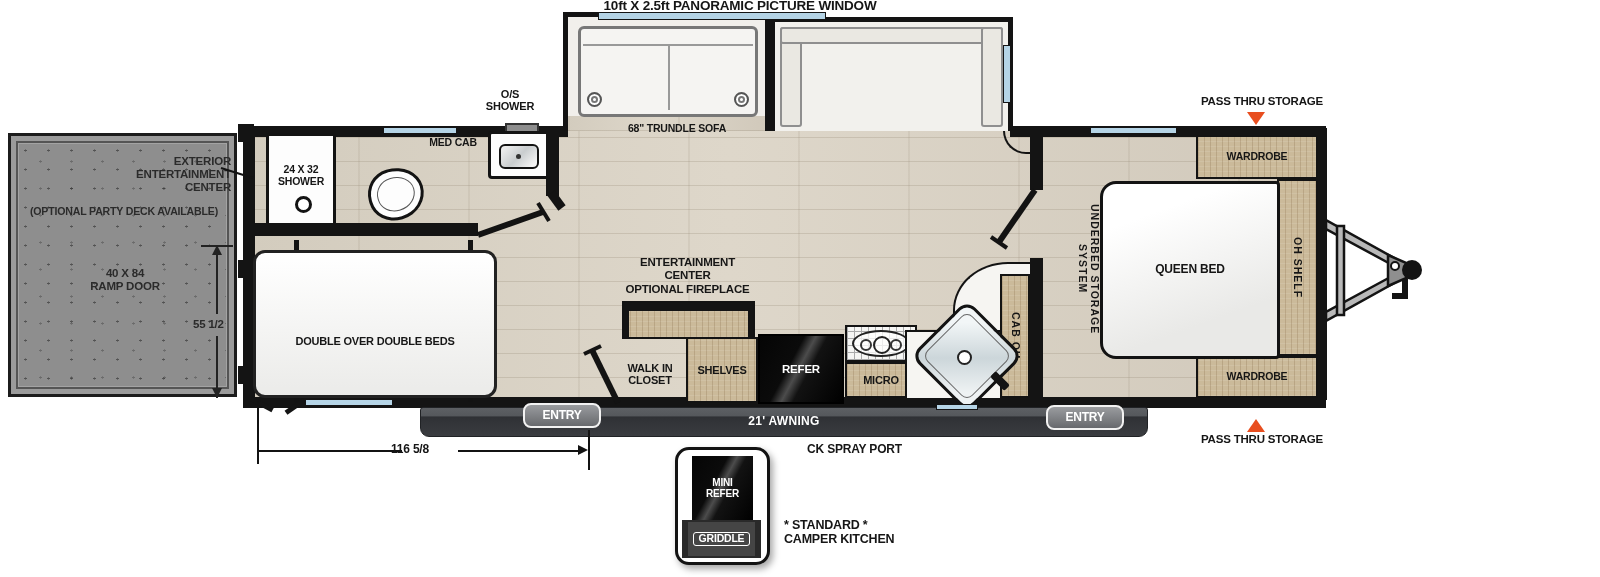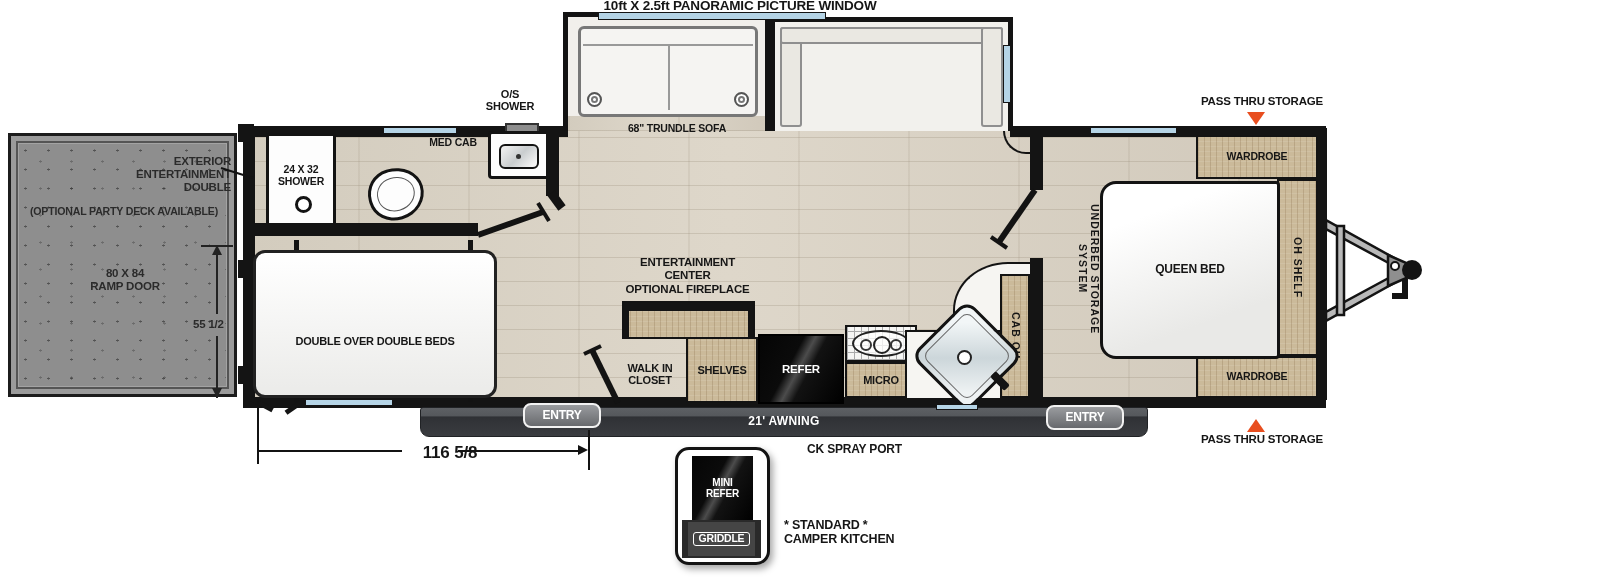--- a/index.html
+++ b/index.html
@@ -51,23 +51,23 @@
   <div class="abs blk" style="left:238px;top:124px;width:16px;height:18px;"></div>
   <div class="abs blk" style="left:238px;top:260px;width:16px;height:18px;"></div>
   <div class="abs blk" style="left:238px;top:366px;width:16px;height:18px;"></div>
 
   <div class="abs blk" style="left:250px;top:402px;width:24px;height:5px;transform:rotate(28deg);"></div>
   <div class="abs blk" style="left:284px;top:404px;width:22px;height:5px;transform:rotate(-35deg);"></div>
 
   <div class="ramp">
     <div class="lbl r" style="left:92px;top:19px;width:128px;font-size:11.5px;color:#2b2b2b;">EXTERIOR
 ENTERTAINMENT
-DOUBLE</div>
+CENTER</div>
     <div class="lbl c" style="left:2px;top:69px;width:222px;font-size:11.5px;color:#2b2b2b;transform:scaleX(.92);">(OPTIONAL PARTY DECK AVAILABLE)</div>
-    <div class="lbl c" style="left:52px;top:131px;width:124px;font-size:11.5px;color:#2b2b2b;">80 X 84
+    <div class="lbl c" style="left:52px;top:131px;width:124px;font-size:11.5px;color:#2b2b2b;">40 X 84
 RAMP DOOR</div>
     <div class="lbl" style="left:182px;top:182px;width:50px;font-size:11.5px;color:#2b2b2b;">55 1/2</div>
 
     <div class="abs" style="left:190px;top:109px;width:32px;height:2px;background:#222;"></div>
     <div class="abs" style="left:205px;top:118px;width:2px;height:60px;background:#222;"></div>
     <div class="abs" style="left:205px;top:200px;width:2px;height:62px;background:#222;"></div>
     <div class="tri" style="left:201px;top:109px;border-left:5px solid transparent;border-right:5px solid transparent;border-bottom:10px solid #222;"></div>
     <div class="tri" style="left:201px;top:252px;border-left:5px solid transparent;border-right:5px solid transparent;border-top:10px solid #222;"></div>
   </div>
 
@@ -212,21 +212,21 @@
     <div class="lbl c" style="position:static;font-size:12px;color:#fff;">ENTRY</div>
   </div>
   <div class="abs" style="left:1046px;top:405px;width:78px;height:25px;border-radius:8px;border:2px solid #f2f2f2;box-sizing:border-box;
               background:linear-gradient(180deg,#9a9c9f,#67696d);display:flex;align-items:center;justify-content:center;">
     <div class="lbl c" style="position:static;font-size:12px;color:#fff;">ENTRY</div>
   </div>
 
   <div class="abs" style="left:257px;top:400px;width:2px;height:64px;background:#131313;"></div>
   <div class="abs" style="left:588px;top:430px;width:2px;height:40px;background:#131313;"></div>
   <div class="abs" style="left:259px;top:450px;width:143px;height:2px;background:#131313;"></div>
-  <div class="lbl c" style="left:422px;top:443px;width:56px;font-size:17px;">116 5/8</div>
+  <div class="lbl c" style="left:382px;top:443px;width:56px;font-size:12px;">116 5/8</div>
   <div class="abs" style="left:458px;top:450px;width:122px;height:2px;background:#131313;"></div>
   <div class="tri" style="left:578px;top:445px;border-top:5.5px solid transparent;border-bottom:5.5px solid transparent;border-left:10px solid #131313;"></div>
 
   <div class="abs" style="left:675px;top:447px;width:95px;height:118px;background:#fff;border:3px solid #131313;border-radius:14px;box-sizing:border-box;
               box-shadow:3px 4px 7px rgba(0,0,0,.35);">
     <div class="abs glossy" style="left:14px;top:6px;width:61px;height:64px;display:flex;align-items:center;justify-content:center;">
       <div class="lbl c" style="position:static;font-size:10px;color:#fff;">MINI
 REFER</div>
     </div>
     <div class="abs" style="left:4px;top:70px;width:79px;height:38px;background:#454545;border:2px solid #2a2a2a;border-left-width:6px;border-right-width:6px;box-sizing:border-box;display:flex;align-items:center;justify-content:center;">

